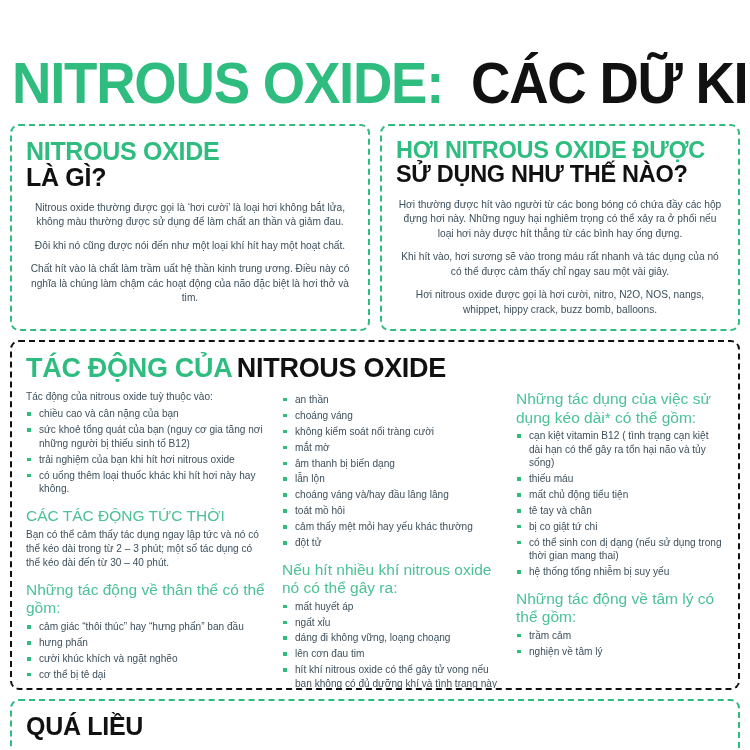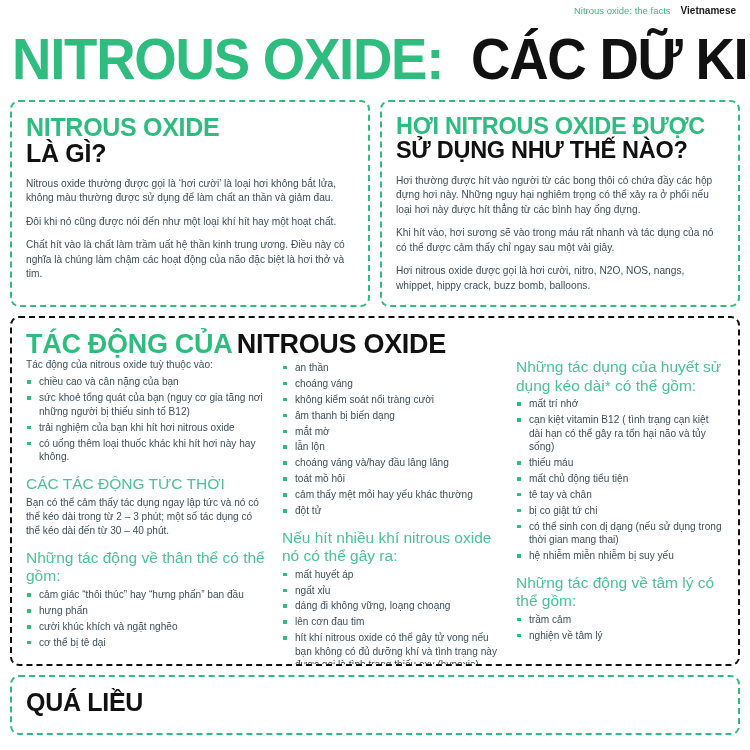--- a/index.html
+++ b/index.html
@@ -16,21 +16,21 @@
     display: flex; justify-content: flex-end; align-items: baseline;
     gap: 10px; padding: 5px 4px 0 0; height: 22px;
   }
   .meta-title { color: #2fbc7f; font-size: 9.5px; }
   .meta-lang  { color: #1a1a1a; font-size: 10px; font-weight: bold; }
 
   
   .masthead {
     white-space: nowrap; line-height: 1;
     padding: 2px 0 6px 2px; height: 78px;
-    display: flex; align-items: center;
+    display: flex; align-items: center; margin-top: 46px;
   }
   .masthead span {
     font-family: "Liberation Sans Narrow", "Liberation Sans", sans-serif;
     font-weight: bold; font-size: 58px; letter-spacing: -1.3px;
     transform: scaleX(0.94); transform-origin: left center; display: inline-block;
   }
   .mast-green { color: #2fbc7f; }
   .mast-black { color: #111111; }
 
   
@@ -42,32 +42,32 @@
 
   .panel-h {
     font-family: "Liberation Sans Narrow", "Liberation Sans", sans-serif;
     font-weight: bold; font-size: 25px; line-height: 1.04;
     letter-spacing: -0.3px; white-space: nowrap;
   }
   .h-green { color: #2fbc7f; }
   .h-black { color: #111111; }
   .panel-h.small { font-size: 23.5px; }
 
-  .body-txt { color: #3d4f5c; font-size: 10.2px; line-height: 1.42; }
+  .body-txt { color: #3d4f5c; font-size: 10.2px; line-height: 1.42; text-align: center; }
   .body-txt p { margin-top: 9px; }
   .body-txt p:first-child { margin-top: 11px; }
 
   
   .main-panel { margin-top: 9px; height: 350px; overflow: hidden; }
   .main-h {
     font-family: "Liberation Sans Narrow", "Liberation Sans", sans-serif;
     font-weight: bold; font-size: 27px; letter-spacing: -0.3px;
     white-space: nowrap; line-height: 1.05;
   }
-  .cols { display: flex; gap: 16px; margin-top: 0; }
+  .cols { display: flex; gap: 16px; margin-top: 8px; }
   .col { flex: 1 1 0; }
   .col.c1 { flex: 0 0 240px; }
   .col.c2 { flex: 0 0 218px; }
 
   .sub-h {
     color: #4cc196; font-size: 15.5px; line-height: 1.18;
     margin-top: 11px; margin-bottom: 2px; font-weight: normal;
   }
   .sub-h.first { margin-top: 0; }
   .lead { color: #3d4f5c; font-size: 10.1px; line-height: 1.4; margin-bottom: 3px; }
@@ -90,24 +90,20 @@
     font-family: "Liberation Sans Narrow", "Liberation Sans", sans-serif;
     font-weight: bold; font-size: 25px; letter-spacing: -0.3px;
     white-space: nowrap; line-height: 1.05;
   }
 </style>
 </head>
 <body>
 
 <div class="page">
 
-  <div class="meta-row">
-    <span class="meta-title">Nitrous oxide: the facts</span>
-    <span class="meta-lang">Vietnamese</span>
-  </div>
 
   <div class="masthead">
     <span class="mast-green">NITROUS OXIDE:</span>
     <span class="mast-black">CÁC DỮ KIỆN</span>
   </div>
 
   <div class="top-row">
 
     <div class="panel">
       <div class="panel-h h-green">NITROUS OXIDE</div>
@@ -116,21 +112,21 @@
         <p>Nitrous oxide thường được gọi là ‘hơi cười’ là loại hơi không bắt lửa, không màu thường được sử dụng để làm chất an thần và giảm đau.</p>
         <p>Đôi khi nó cũng được nói đến như một loại khí hít hay một hoạt chất.</p>
         <p>Chất hít vào là chất làm trầm uất hệ thần kinh trung ương. Điều này có nghĩa là chúng làm chậm các hoạt động của não đặc biệt là hơi thở và tim.</p>
       </div>
     </div>
 
     <div class="panel">
       <div class="panel-h h-green small">HƠI NITROUS OXIDE ĐƯỢC</div>
       <div class="panel-h h-black small">SỬ DỤNG NHƯ THẾ NÀO?</div>
       <div class="body-txt">
-        <p>Hơi thường được hít vào người từ các bong thôi có chứa đầy các hộp đựng hơi này. Những nguy hại nghiêm trọng có thể xảy ra ở phổi nếu loại hơi này được hít thẳng từ các bình hay ống đựng.</p>
+        <p>Hơi thường được hít vào người từ các bong bóng có chứa đầy các hộp đựng hơi này. Những nguy hại nghiêm trọng có thể xảy ra ở phổi nếu loại hơi này được hít thẳng từ các bình hay ống đựng.</p>
         <p>Khi hít vào, hơi sương sẽ vào trong máu rất nhanh và tác dụng của nó có thể được cảm thấy chỉ ngay sau một vài giây.</p>
         <p>Hơi nitrous oxide được gọi là hơi cười, nitro, N2O, NOS, nangs, whippet, hippy crack, buzz bomb, balloons.</p>
       </div>
     </div>
 
   </div>
 
   <div class="panel dark main-panel">
     <div>
       <span class="main-h h-green">TÁC ĐỘNG CỦA</span>
@@ -156,49 +152,48 @@
           <li>cười khúc khích và ngặt nghẽo</li>
           <li>cơ thể bị tê dại</li>
         </ul>
       </div>
 
       <div class="col c2">
         <ul class="bul">
           <li>an thần</li>
           <li>choáng váng</li>
           <li>không kiểm soát nổi tràng cười</li>
+          <li>mắt mờ</li>
           <li>âm thanh bị biến dạng</li>
-          <li>mắt mờ</li>
           <li>lẫn lộn</li>
           <li>choáng váng và/hay đầu lâng lâng</li>
           <li>toát mồ hôi</li>
           <li>cảm thấy mệt mỏi hay yếu khác thường</li>
           <li>đột tử</li>
         </ul>
         <div class="sub-h">Nếu hít nhiều khí nitrous oxide nó có thể gây ra:</div>
         <ul class="bul">
           <li>mất huyết áp</li>
           <li>ngất xỉu</li>
           <li>dáng đi không vững, loạng choạng</li>
           <li>lên cơn đau tim</li>
           <li>hít khí nitrous oxide có thể gây tử vong nếu bạn không có đủ dưỡng khí và tình trạng này được gọi là tình trạng thiếu oxy (hypoxia).</li>
         </ul>
       </div>
 
       <div class="col c3">
-        <div class="sub-h first">Những tác dụng của huyết sử dụng kéo dài* có thể gồm:</div>
-        <ul class="bul">
-          <li>mất trí nhớ</li>
+        <div class="sub-h first">Những tác dụng của việc sử dụng kéo dài* có thể gồm:</div>
+        <ul class="bul">
           <li>cạn kiệt vitamin B12 ( tình trạng cạn kiệt dài hạn có thể gây ra tổn hại não và tủy sống)</li>
           <li>thiếu máu</li>
           <li>mất chủ động tiểu tiện</li>
           <li>tê tay và chân</li>
           <li>bị co giật tứ chi</li>
           <li>có thể sinh con dị dạng (nếu sử dụng trong thời gian mang thai)</li>
-          <li>hệ nhiễm miễn nhiễm bị suy yếu</li>
+          <li>hệ thống tổng nhiễm bị suy yếu</li>
         </ul>
         <div class="sub-h">Những tác động về tâm lý có thể gồm:</div>
         <ul class="bul">
           <li>trầm cảm</li>
           <li>nghiện về tâm lý</li>
 
         </ul>
 
       </div>
 

